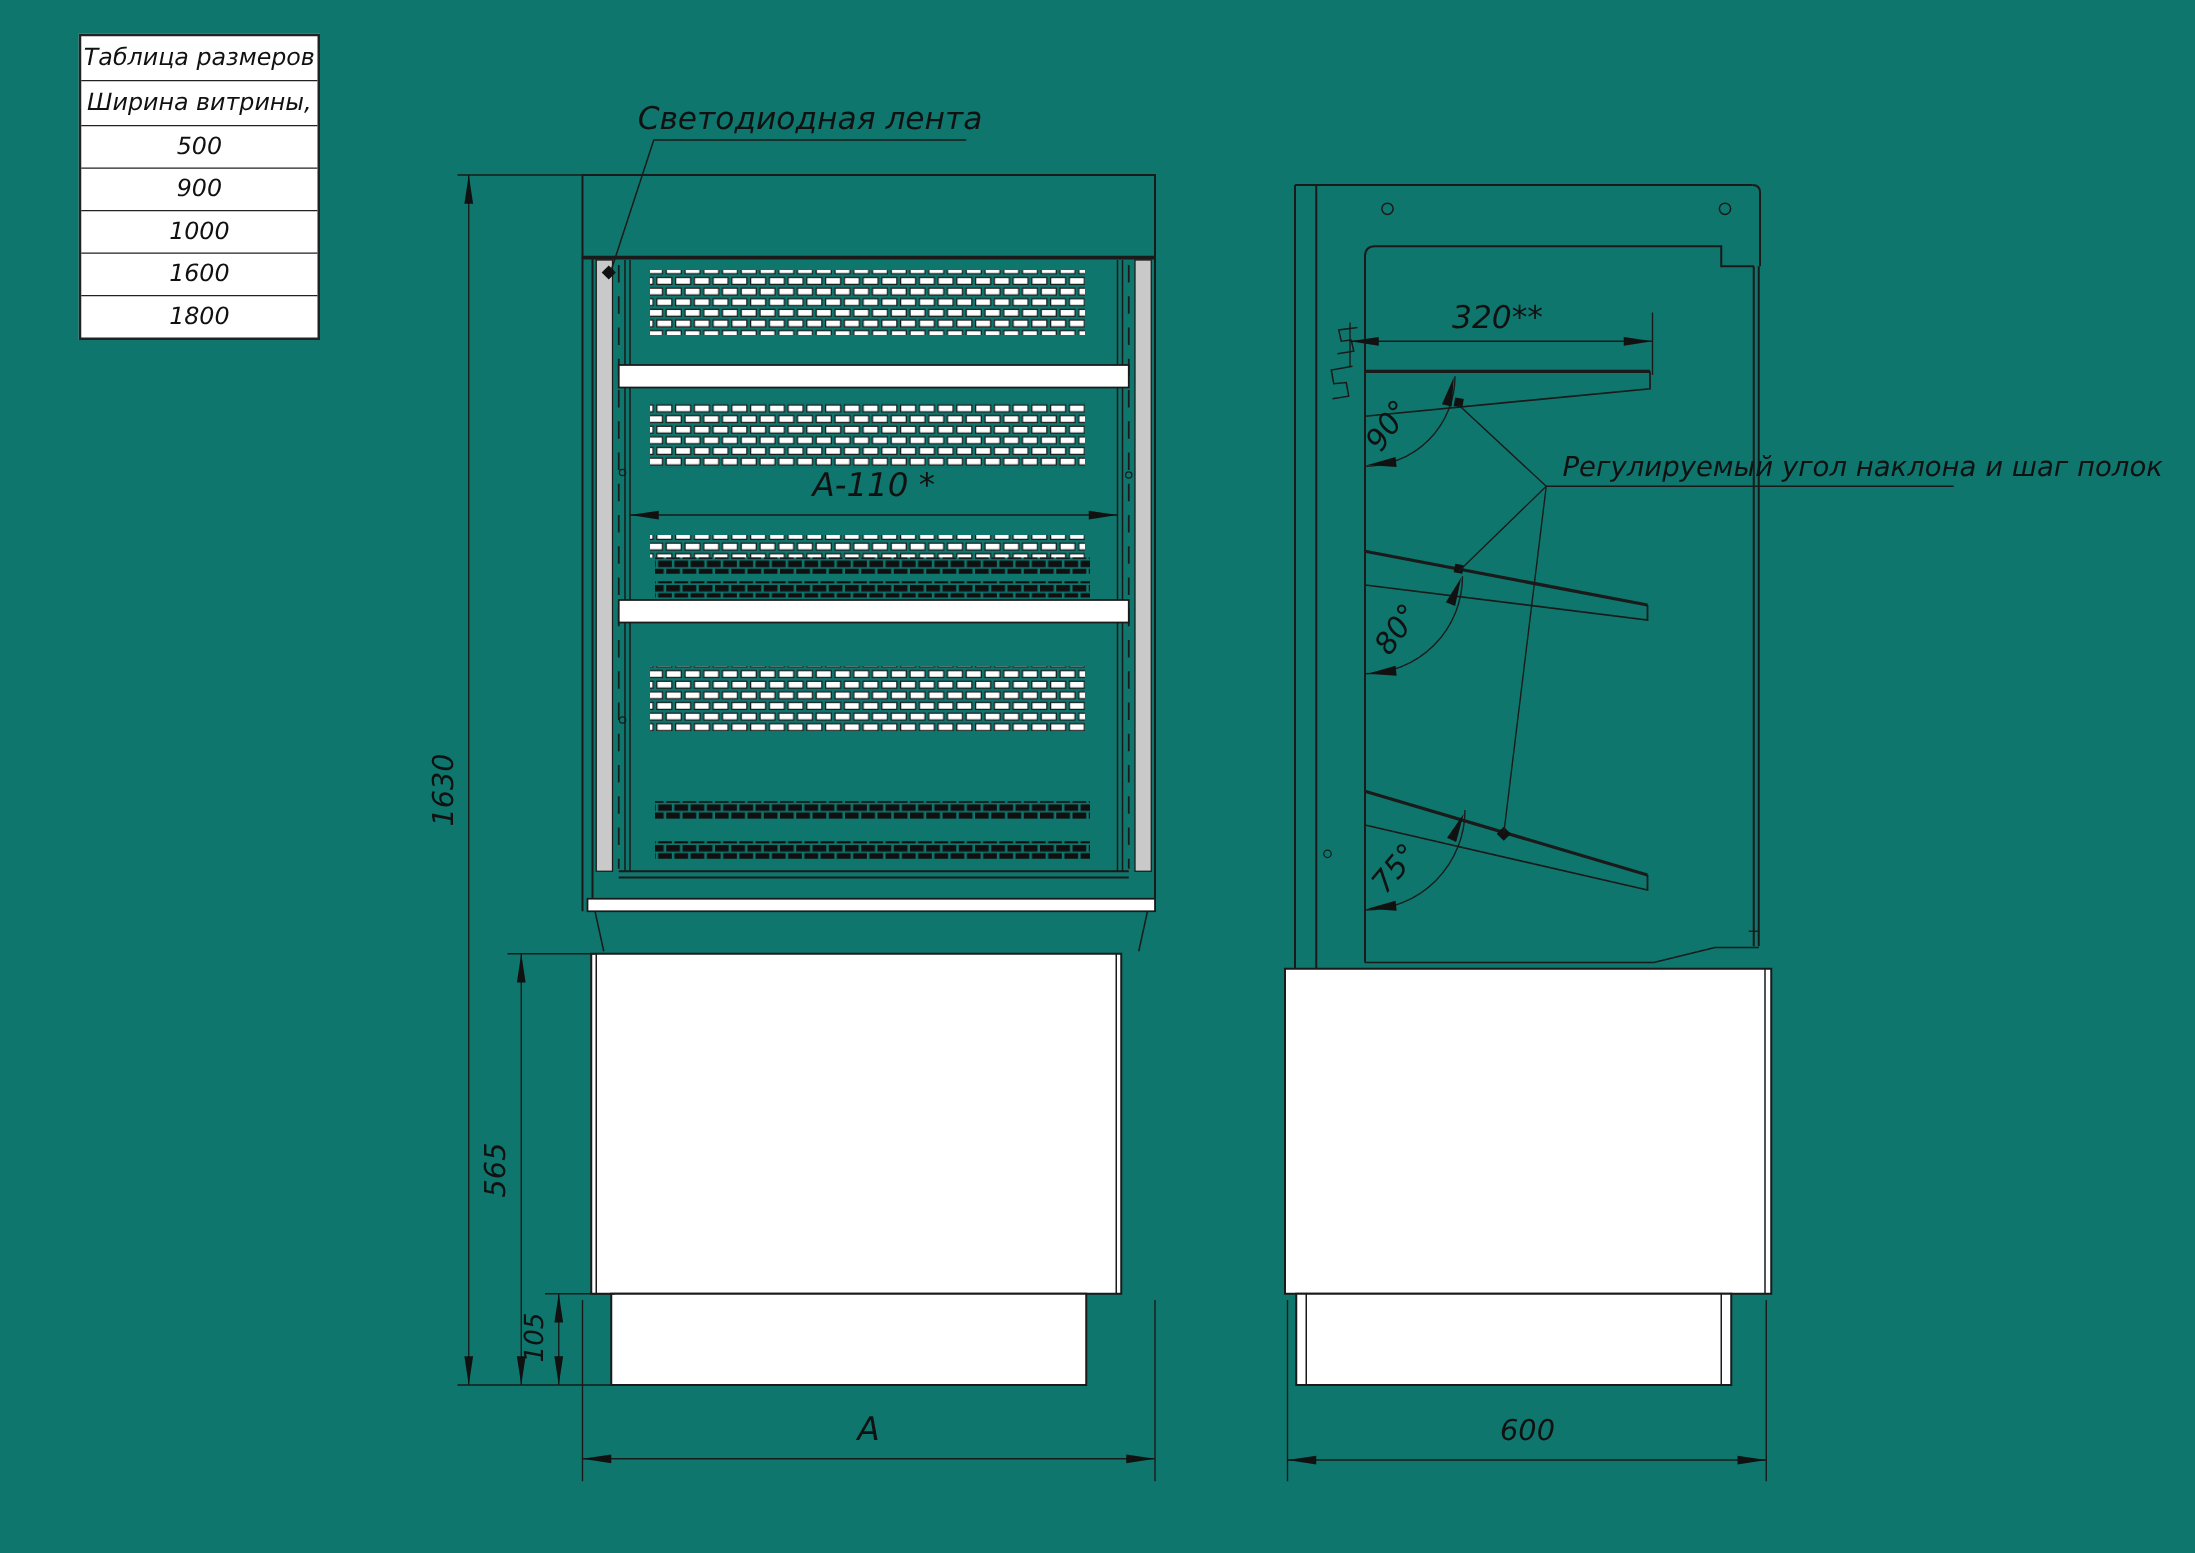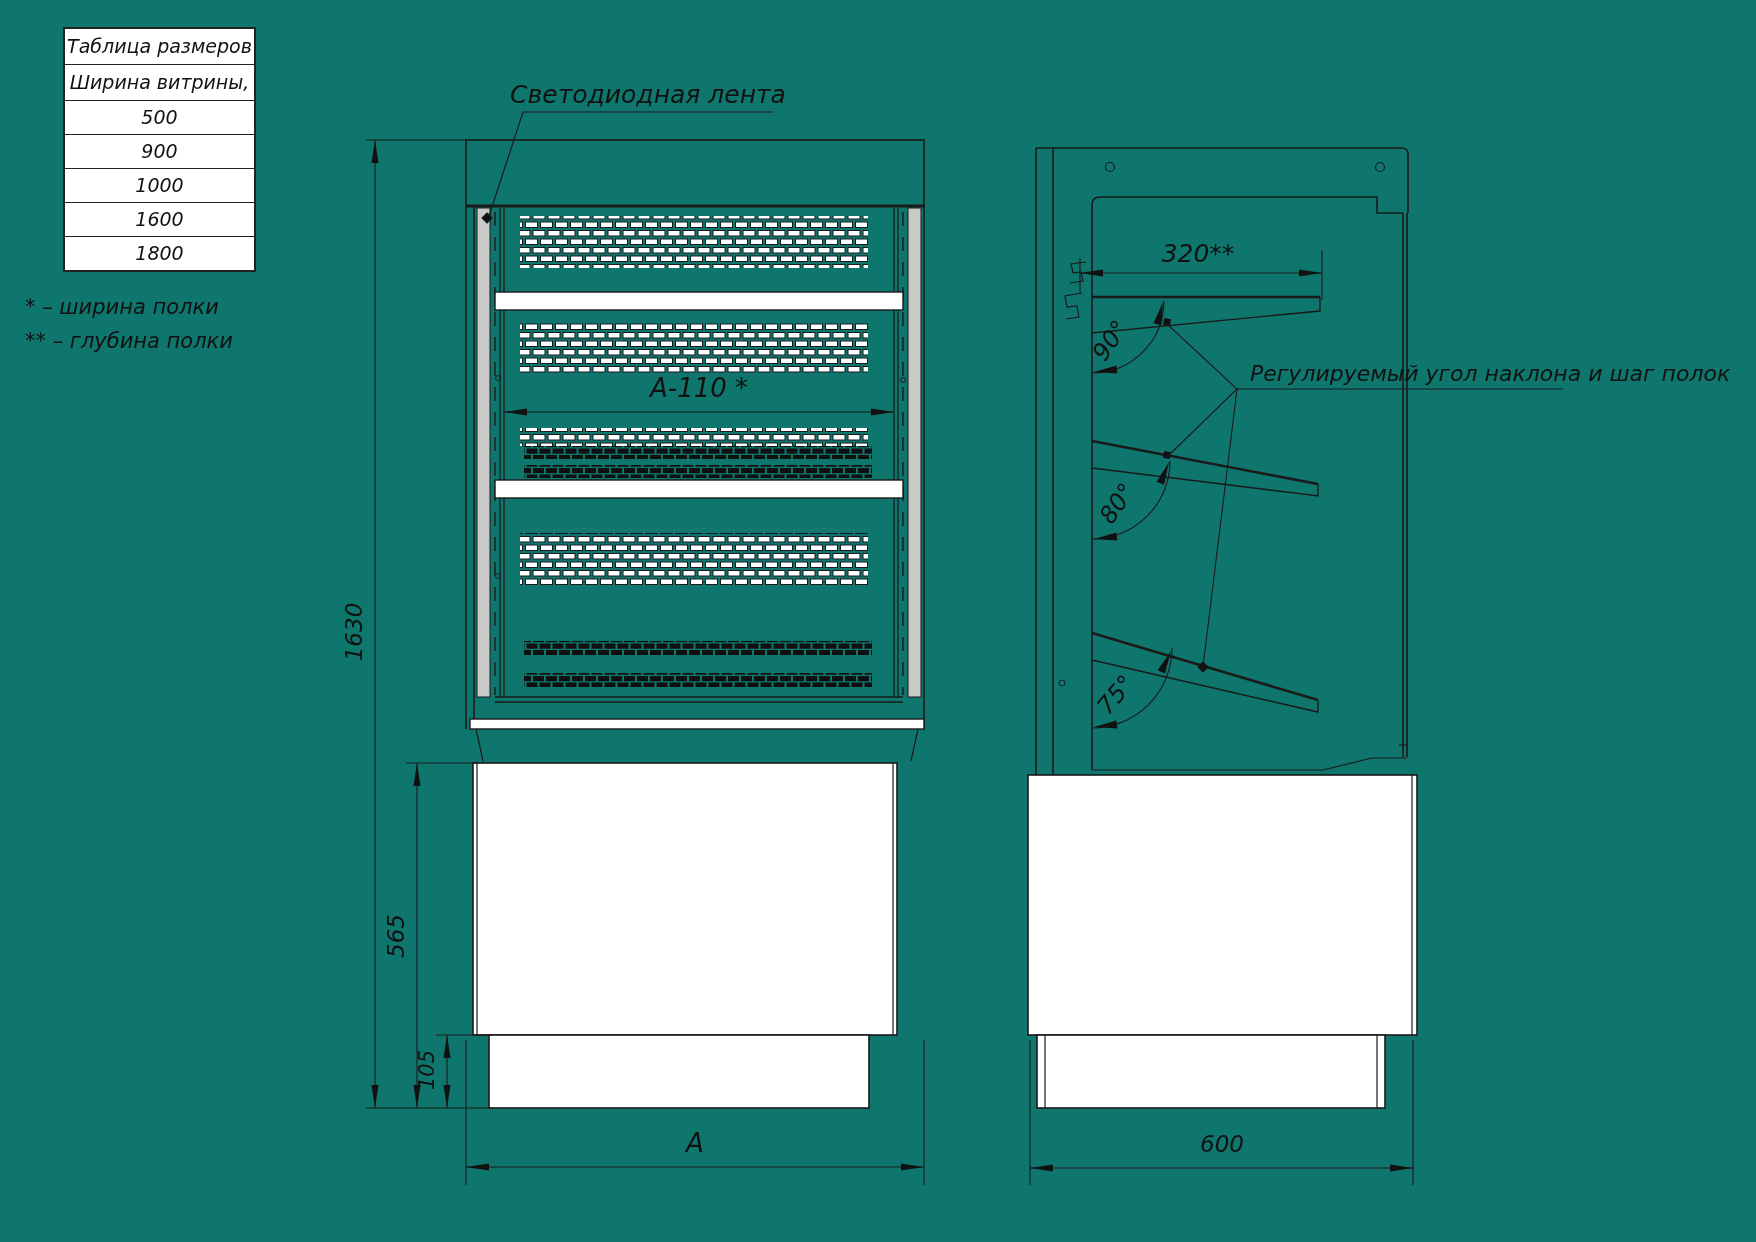--- a/index.html
+++ b/index.html
@@ -23,24 +23,20 @@
   <div class="size-table">
     <div class="row">Таблица размеров</div>
     <div class="row hdr">Ширина витрины, А</div>
     <div class="row">500</div>
     <div class="row">900</div>
     <div class="row">1000</div>
     <div class="row">1600</div>
     <div class="row">1800</div>
   </div>
 
-  <div class="notes">
-    <div>* – ширина полки</div>
-    <div>** – глубина полки</div>
-  </div>
 
   <svg class="drawing-svg" width="1756" height="1242" viewBox="0 0 1756 1242">
     <defs>
       <pattern id="perf" width="15" height="17" patternUnits="userSpaceOnUse">
         <rect x="0.5" y="1" width="12" height="5.5" fill="#fff" stroke="#1a1a1a" stroke-width="1"></rect>
         <rect x="8" y="9.5" width="12" height="5.5" fill="#fff" stroke="#1a1a1a" stroke-width="1"></rect>
         <rect x="-7" y="9.5" width="12" height="5.5" fill="#fff" stroke="#1a1a1a" stroke-width="1"></rect>
       </pattern>
       <pattern id="grille" width="13" height="13" patternUnits="userSpaceOnUse">
         <rect x="0" y="0" width="11" height="5.2" fill="#101010"></rect>

